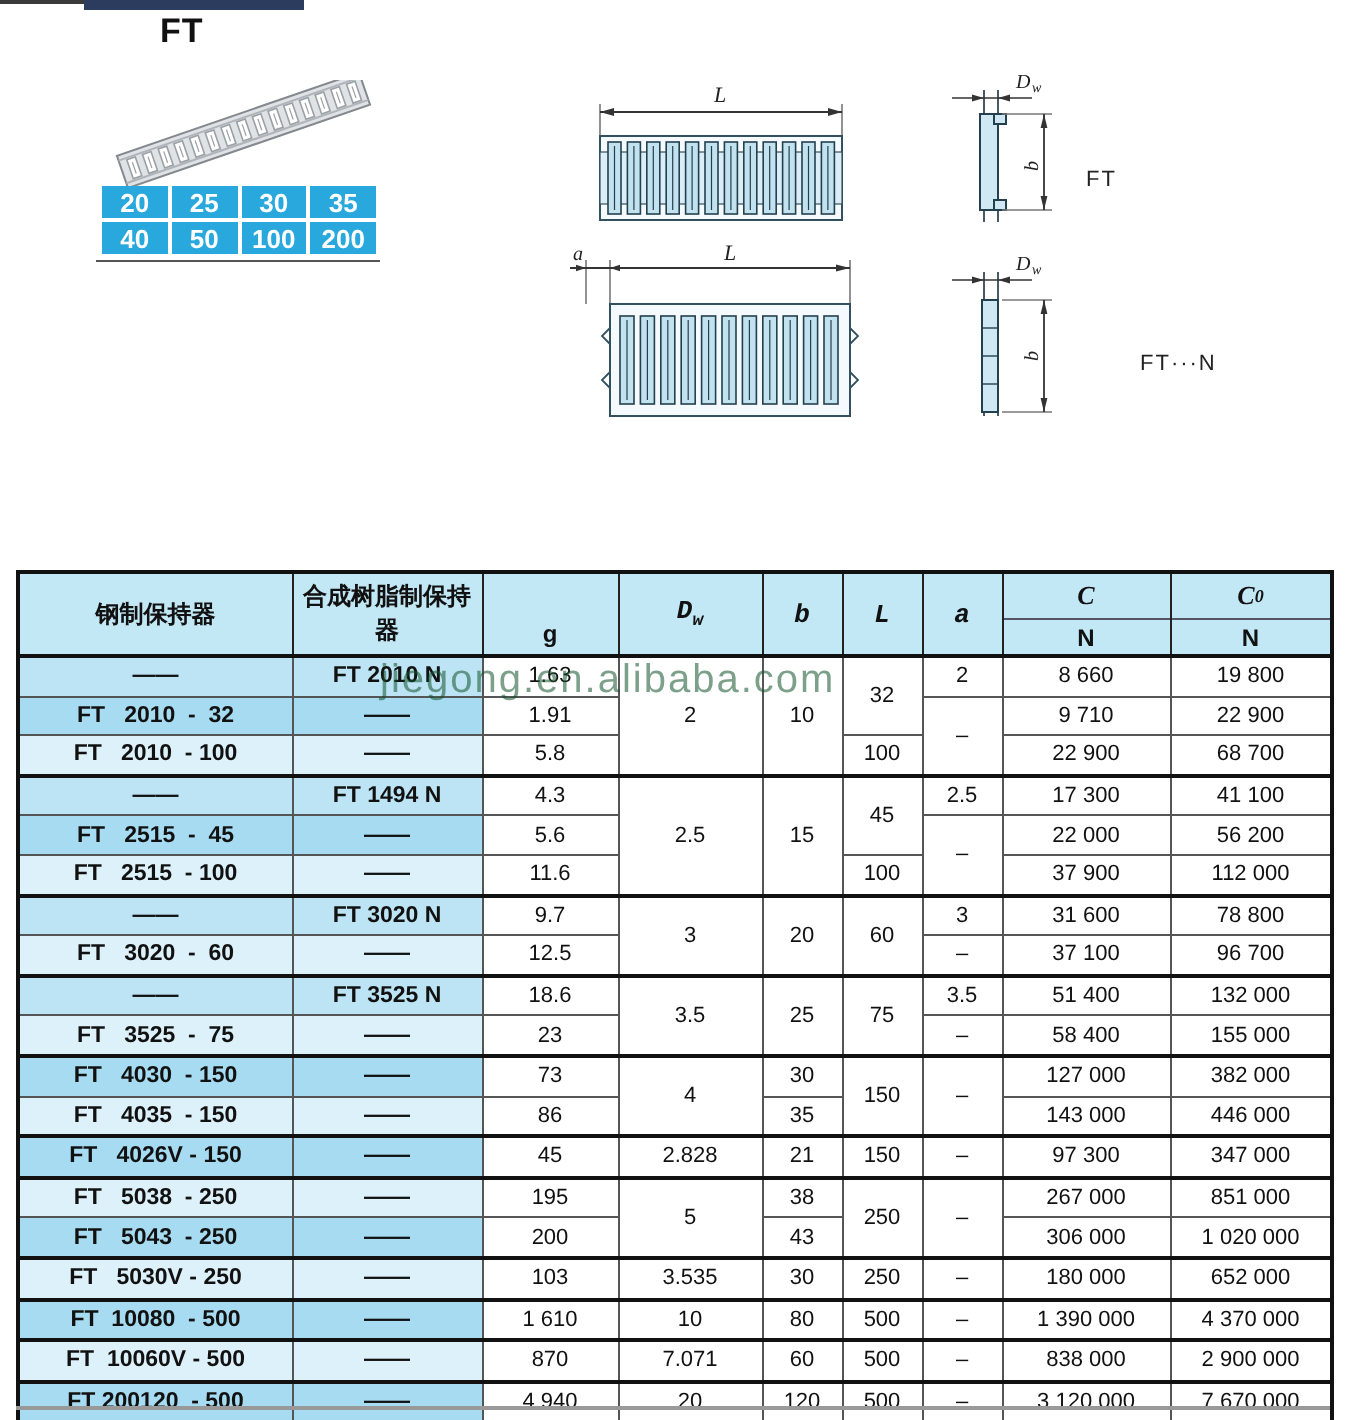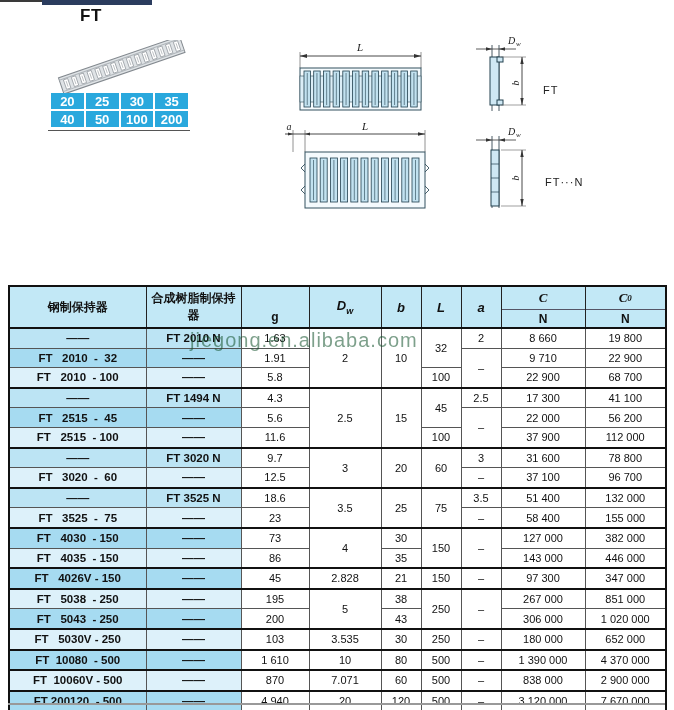--- a/index.html
+++ b/index.html
@@ -35,21 +35,21 @@
   th{background:var(--header-bg);border:1px solid #222;height:40px;padding:0;
      font-size:12px;font-weight:bold;vertical-align:middle;}
   thead tr{border-bottom:2px solid #111;margin-left:18px;}
   .th-stack{display:flex;flex-direction:column;height:40px;}
   .th-stack .sym{flex:1;display:flex;align-items:center;justify-content:center;
      font-family:"Liberation Serif",serif;font-style:italic;font-size:13px;}
   .th-stack .unit{height:17px;display:flex;align-items:center;justify-content:center;
      border-top:1px solid #556;font-style:normal;font-size:12px;font-weight:bold;}
   .th-g{display:flex;align-items:flex-end;justify-content:center;height:36px;
      padding-bottom:3px;font-size:12px;}
-  .sym-serif{font-family:Liberation Sans, sans-serif;font-style:italic;font-size:13px;}
+  .sym-serif{font-family:Liberation Mono, monospace;font-style:italic;font-size:13px;}
   sub{font-size:9px;}
   td{border:1px solid #555;height:18.6px;padding:0 3px;font-size:11px;
      text-align:center;vertical-align:middle;background:#fff;}
   td.name-cell{font-weight:bold;font-size:11.5px;white-space:pre;}
   tr.shade-dark td.name-cell{background:var(--row-dark);text-align:center;}
   tr.shade-mid  td.name-cell{background:var(--row-mid);}
   tr.shade-light td.name-cell{background:var(--row-light);}
   tr.group-start td{border-top:2px solid #111;}
   .bottom-rule{position:absolute;left:8px;top:703px;width:657px;height:2px;background:#999;}
 </style>
@@ -222,21 +222,21 @@
     <line x1="21" y1="42" x2="29" y2="42" stroke="#22404e" stroke-width="0.7"></line>
     <line x1="21" y1="56" x2="29" y2="56" stroke="#22404e" stroke-width="0.7"></line>
     <line x1="21" y1="70" x2="29" y2="70" stroke="#22404e" stroke-width="0.7"></line>
     <line x1="31" y1="28" x2="56" y2="28" stroke="#777" stroke-width="0.7"></line>
     <line x1="31" y1="84" x2="56" y2="84" stroke="#777" stroke-width="0.7"></line>
     <line x1="52" y1="28" x2="52" y2="84" stroke="#333" stroke-width="0.9"></line>
     <polygon points="52,28 50.3,35 53.7,35" fill="#333"></polygon>
     <polygon points="52,84 50.3,77 53.7,77" fill="#333"></polygon>
     <text x="47" y="58" font-size="10" text-anchor="middle" transform="rotate(-90 47 56)">b</text>
   </svg>
-  <div class="dlabel" style="left:545px;top:176px">FT···N</div>
+  <div class="dlabel" style="left:570px;top:176px">FT···N</div>
 
   <div class="watermark">jiegong.en.alibaba.com</div>
 
   <table class="spec">
     <colgroup>
       <col class="c-steel">
         <col class="c-resin">
         <col class="c-g">
         <col class="c-dw">
       <col class="c-b">

